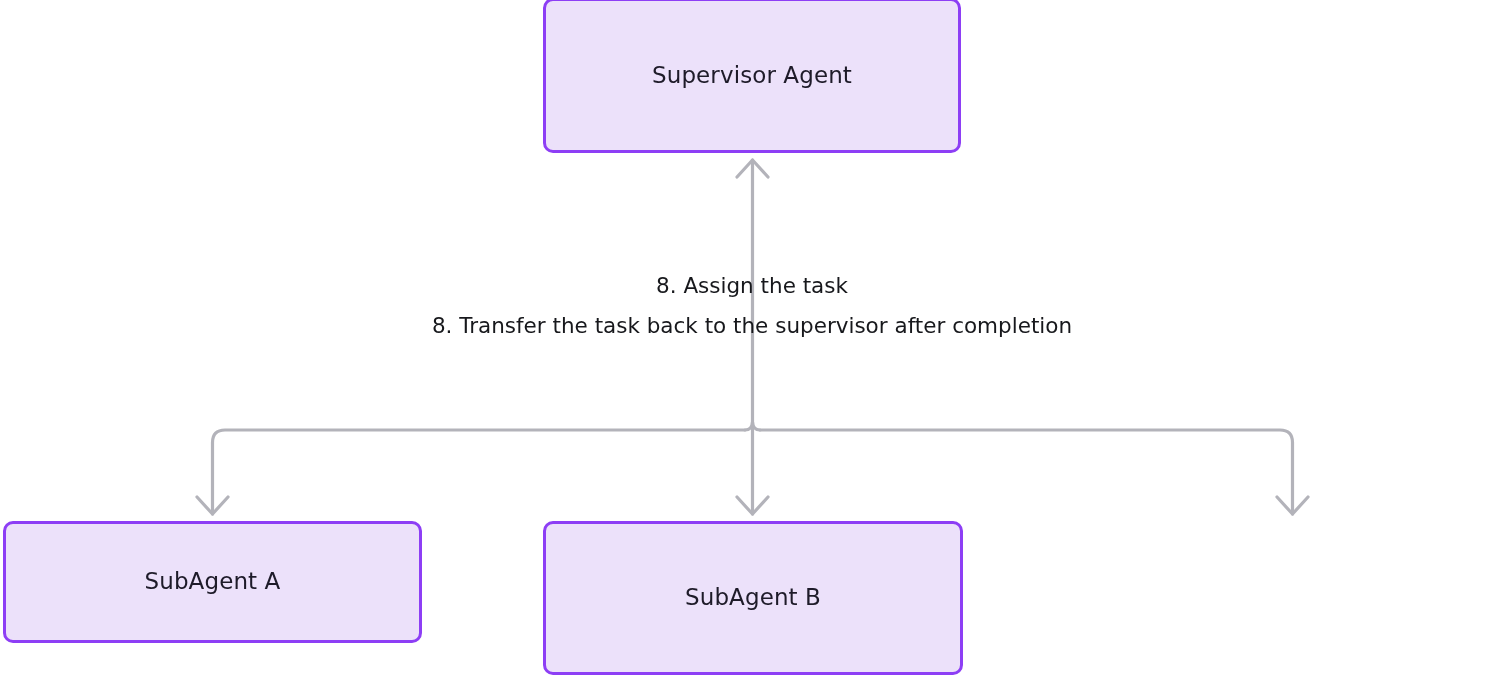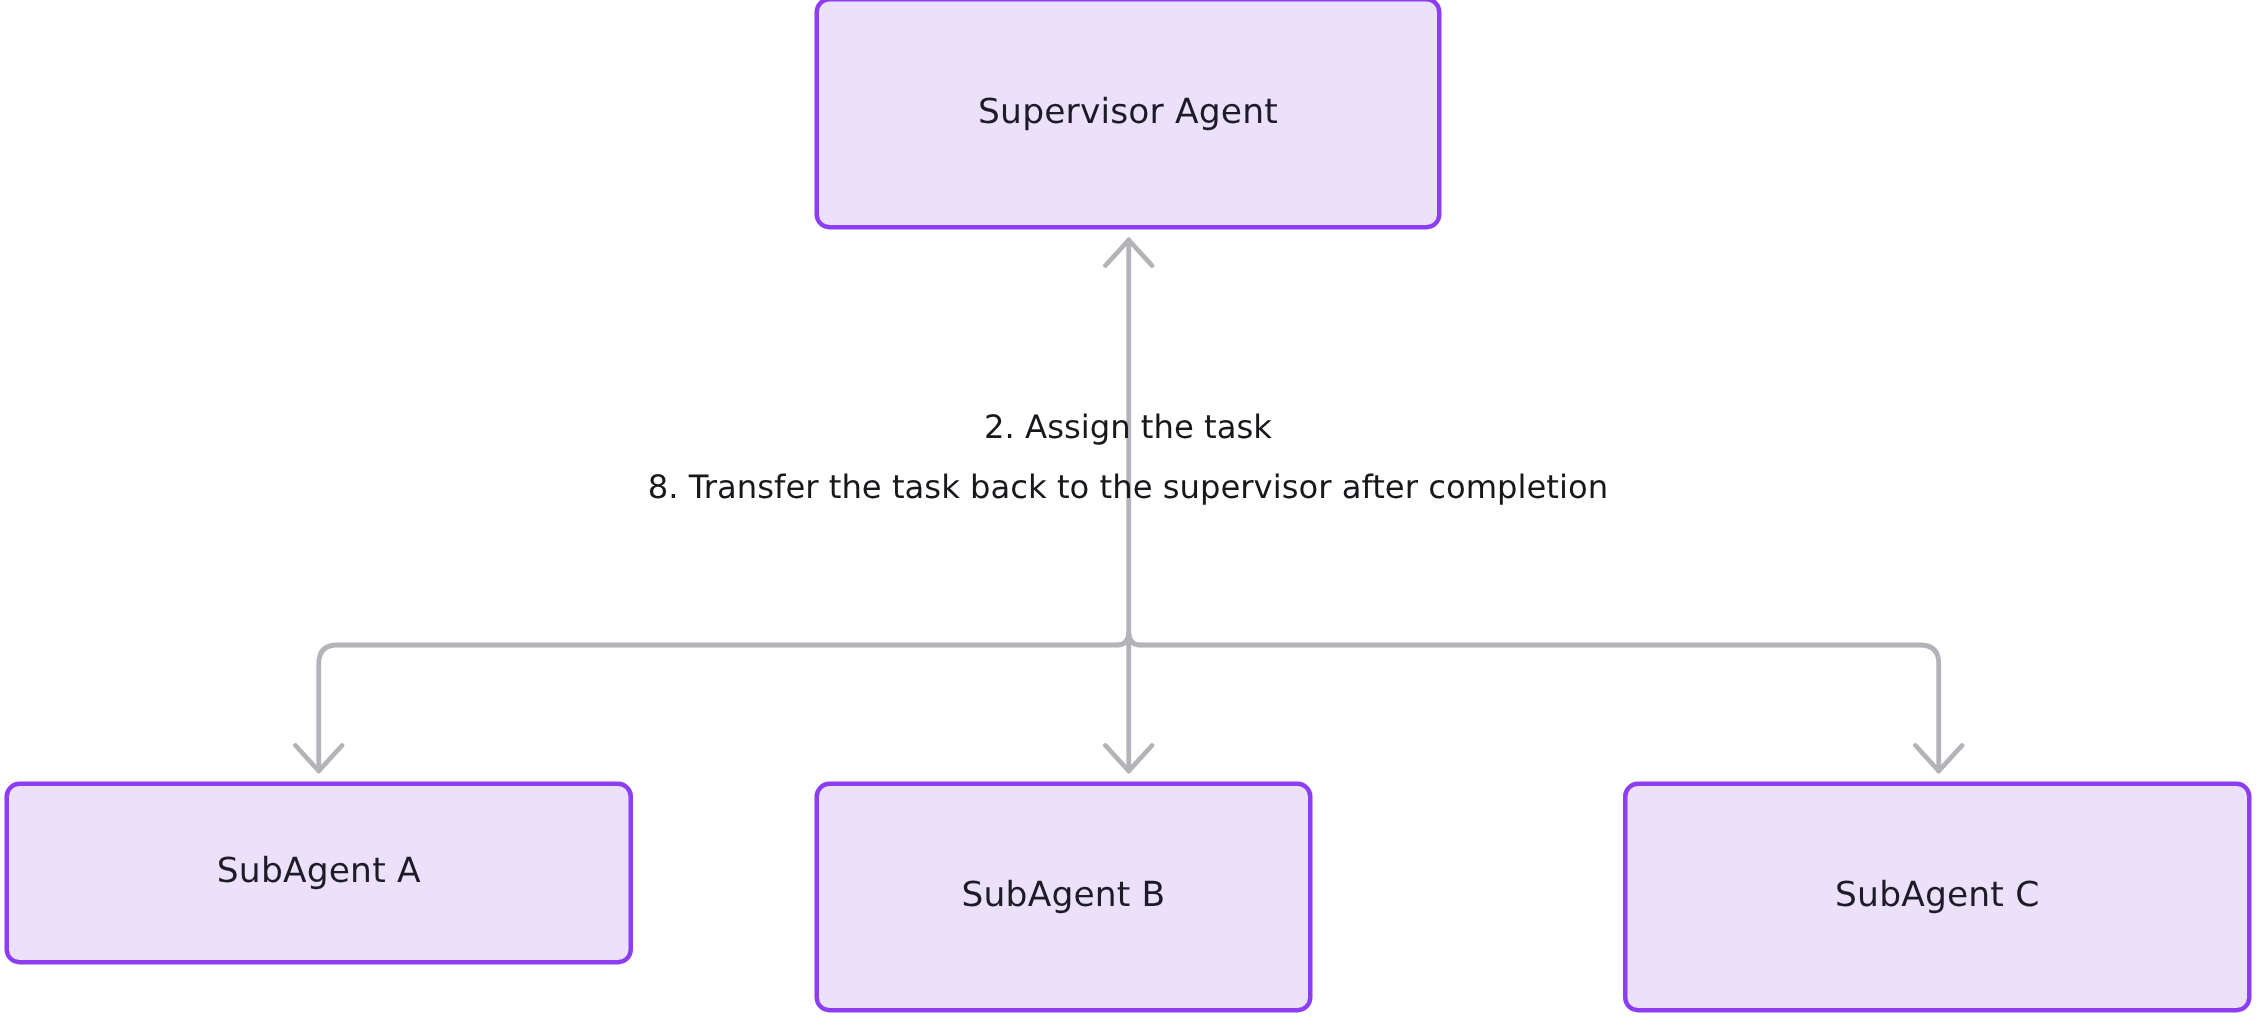--- a/index.html
+++ b/index.html
@@ -56,21 +56,21 @@
   }
   #node-subagent-a {
     left: 3px;
     top: 521px;
     width: 419px;
     height: 122px;
   }
   #node-subagent-b {
     left: 543px;
     top: 521px;
-    width: 332px;
+    width: 420px;
     height: 154px;
   }
   #node-subagent-c {
     left: 1082px;
     top: 521px;
     width: 419px;
     height: 154px;
   }
   #edge-label-block {
     position: absolute;
@@ -111,33 +111,30 @@
 
       <path d="M 760 430 L 1280 430 Q 1292.5 430 1292.5 442.5 L 1292.5 514"></path>
       <path d="M 1277 497 L 1292.5 514 L 1308 497"></path>
 
       <path d="M 745 430 Q 752 430 752.5 422"></path>
       <path d="M 760 430 Q 753 430 752.5 422"></path>
     </g>
   </svg>
 
   <div id="edge-label-block">
-    <div class="edge-label-line">2. Assign the task</div>
+    <div class="edge-label-line">8. Assign the task</div>
     <div class="edge-label-line">8. Transfer the task back to the supervisor after completion</div>
   </div>
 
   <div class="node-box" id="node-supervisor">
     <span class="node-label">Supervisor Agent</span>
   </div>
 
   <div class="node-box" id="node-subagent-a">
     <span class="node-label">SubAgent A</span>
   </div>
 
   <div class="node-box" id="node-subagent-b">
     <span class="node-label">SubAgent B</span>
   </div>
 
-  <div class="node-box" id="node-subagent-c">
-    <span class="node-label">SubAgent C</span>
-  </div>
 
 </div>
 
 </body></html>

